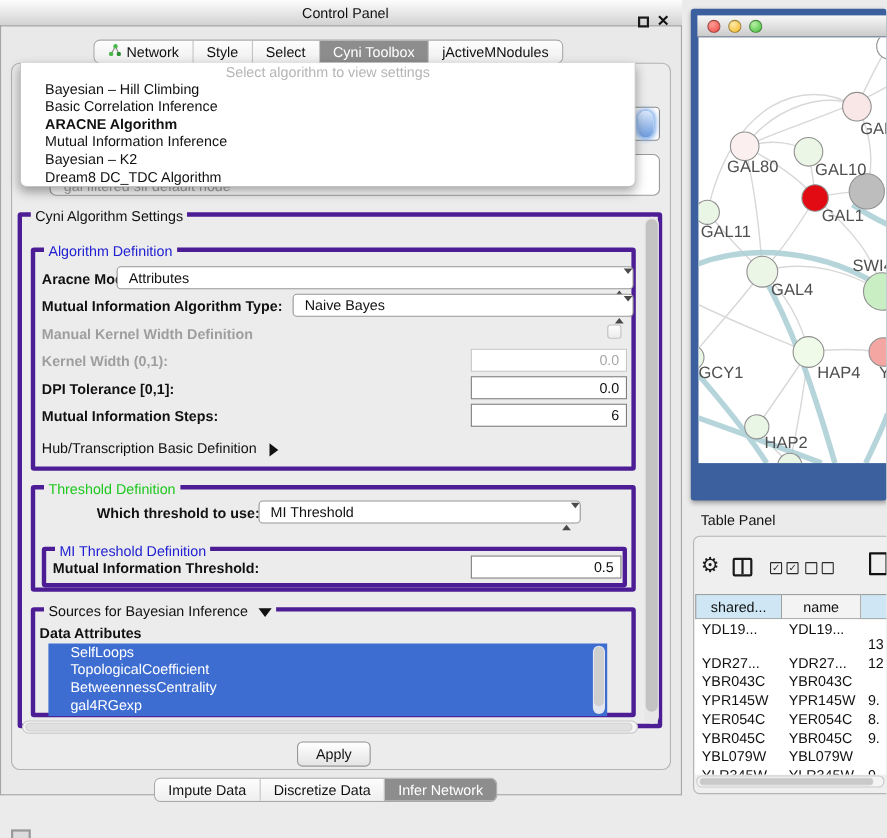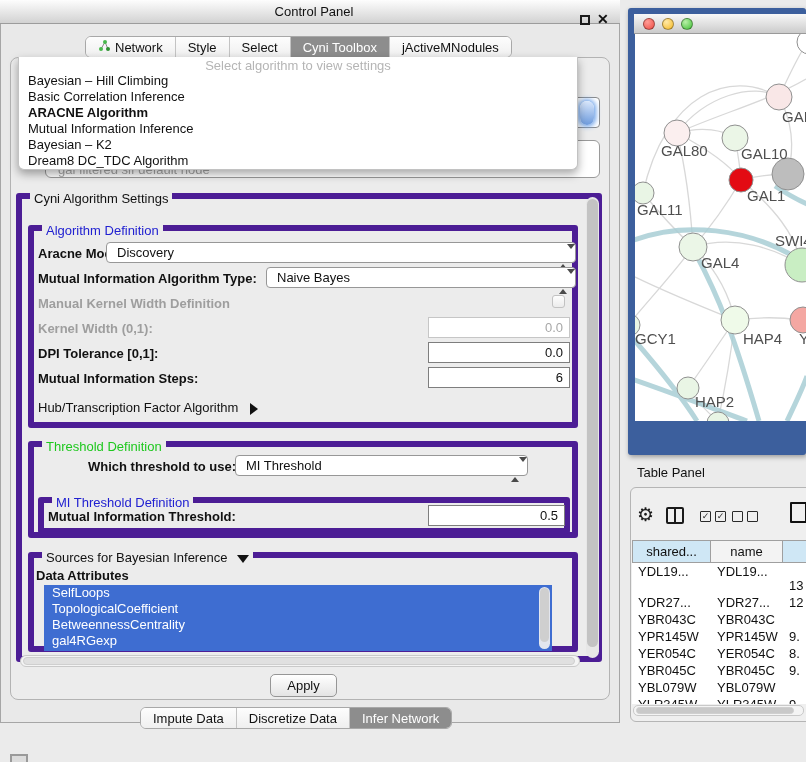--- a/index.html
+++ b/index.html
@@ -37,25 +37,25 @@
                 background:linear-gradient(#d9e7fb,#6d9bdd); box-shadow:0 0 5px 2px #6fa3e8; }
   .hidden-combo2 { left:45px; top:140px; width:555px; height:38px; background:#fff;
                    border:1px solid #9a9a9a; border-radius:6px; z-index:5;
                    color:#a8a8a8; line-height:58px; padding-left:12px; overflow:hidden;}
 
   
   .overlay { left:18px; top:57px; width:560px; height:113px; background:#fff; z-index:30;
              border:1px solid #c2c2c2; border-top:none; border-radius:0 0 6px 6px;
              box-shadow:0 4px 10px rgba(0,0,0,.35); overflow:hidden; }
   .overlay .ph { height:15px; text-align:center; color:#b5b5b5; line-height:15px; margin-top:1px;}
-  .overlay .it { height:16px; line-height:16px; padding-left:9px; }
+  .overlay .it { height:16px; line-height:16px; padding-left:22px; }
   .overlay .it.sel-bold { font-weight:bold; }
 
   
-  .group { border:6px solid #4c1d95; border-radius:3px;padding-left:21px; }
+  .group { border:4px solid #4c1d95; border-radius:3px;padding-left:21px; }
   .gtitle { position:absolute; top:-8px; left:8px; background:#ececec; padding:0 4px;
             line-height:15px; white-space:nowrap; }
   .gtitle.blue { color:#2121d1; }
   .gtitle.green { color:#1ec81e; }
 
   
   .combo { background:#fff; border:1px solid #979797; border-radius:4px; line-height:19px;
            padding-left:10px; }
   .stepper { position:absolute; right:7px; top:4px; width:9px; }
   .tri-up { width:0; height:0; border-left:4px solid transparent; border-right:4px solid transparent;
@@ -75,21 +75,21 @@
                 border-right:6px solid transparent; border-top:8px solid #111;
                 vertical-align:middle; margin-left:6px; }
 
   .vscroll { background:#e7e7e7; border-radius:7px; }
   .vscroll .thumb { position:absolute; left:1px; right:1px; background:#c3c3c3; border-radius:6px; }
   .hscroll { background:#f4f4f4; border:1px solid #c9c9c9; border-radius:6px; }
   .hscroll .thumb { position:absolute; top:1px; bottom:1px; background:#e0e0e0; border-radius:5px;
                     border:1px solid #cfcfcf;}
 
   .attr-list { background:#3e6dd1; color:#fff; overflow:hidden; }
-  .attr-list .li { height:16px; line-height:16px; padding-left:8px; }
+  .attr-list .li { height:16px; line-height:16px; padding-left:20px; }
 
   .apply-btn { border:1px solid #969696; border-radius:5px; text-align:center; line-height:21px;
                background:linear-gradient(#ffffff,#e4e4e4); }
 
   
   .net-window { left:628px; top:8px; width:178px; height:447px; background:#3c5f9d;
                 border-radius:3px; box-shadow:1px 2px 5px rgba(0,0,0,.35); }
   .net-title { left:634px; top:14px; width:172px; height:20px;
                background:linear-gradient(#f8f8f8,#cbcbcb); border-bottom:1px solid #9a9a9a;
                display:flex; align-items:center; gap:7px; padding-left:9px; }
@@ -184,21 +184,21 @@
   <div class="abs vscroll" style="left:586px; top:197px; width:13px; height:461px;">
     <div class="thumb" style="top:2px; height:448px;"></div>
   </div>
 
   <div class="abs group" style="left:28px; top:225px; width:550px; height:203px;">
     <span class="gtitle blue">Algorithm Definition</span>
   </div>
 
   <div class="abs b" style="left:38px; top:246px;">Aracne Mode:</div>
   <div class="abs combo" style="left:106px; top:242px; width:470px; height:21px;">
-    <span>Discovery</span>
+    <span>Attributes</span>
     <span class="stepper"><span class="tri-up"></span><span class="tri-dn"></span></span>
   </div>
 
   <div class="abs b" style="left:38px; top:271px;">Mutual Information Algorithm Type:</div>
   <div class="abs combo" style="left:266px; top:267px; width:310px; height:21px;">
     <span>Naive Bayes</span>
     <span class="stepper"><span class="tri-up"></span><span class="tri-dn"></span></span>
   </div>
 
   <div class="abs b dis-label" style="left:38px; top:296px;">Manual Kernel Width Definition</div>
@@ -207,21 +207,21 @@
   <div class="abs b dis-label" style="left:38px; top:321px;">Kernel Width (0,1):</div>
   <div class="abs field dis" style="left:428px; top:317px; width:142px; height:21px;">0.0</div>
 
   <div class="abs b" style="left:38px; top:346px;">DPI Tolerance [0,1]:</div>
   <div class="abs field" style="left:428px; top:342px; width:142px; height:21px;">0.0</div>
 
   <div class="abs b" style="left:38px; top:371px;">Mutual Information Steps:</div>
   <div class="abs field" style="left:428px; top:367px; width:142px; height:21px;">6</div>
 
   <div class="abs" style="left:38px; top:400px;">
-    <span>Hub/Transcription Factor Algorithm</span>
+    <span>Hub/Transcription Basic Definition</span>
     <span class="arrow-right"></span>
   </div>
 
   <div class="abs group" style="left:28px; top:441px; width:550px; height:97px;">
     <span class="gtitle green" style="background:#ececec;">Threshold Definition</span>
   </div>
   <div class="abs b" style="left:88px; top:459px;">Which threshold to use:</div>
   <div class="abs combo" style="left:235px; top:455px; width:293px; height:21px;">
     <span>MI Threshold</span>
     <span class="stepper"><span class="tri-up"></span><span class="tri-dn"></span></span>

